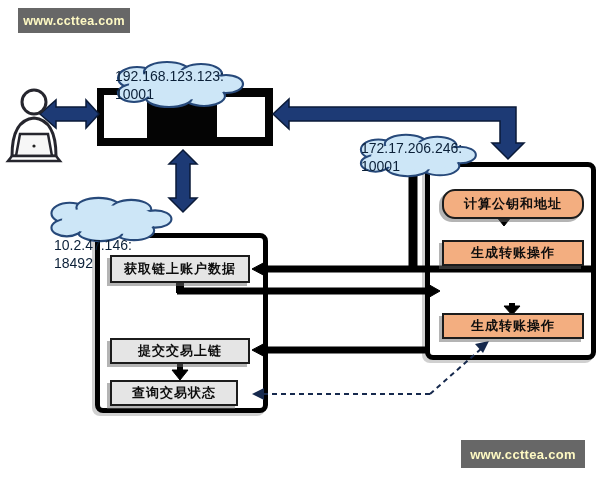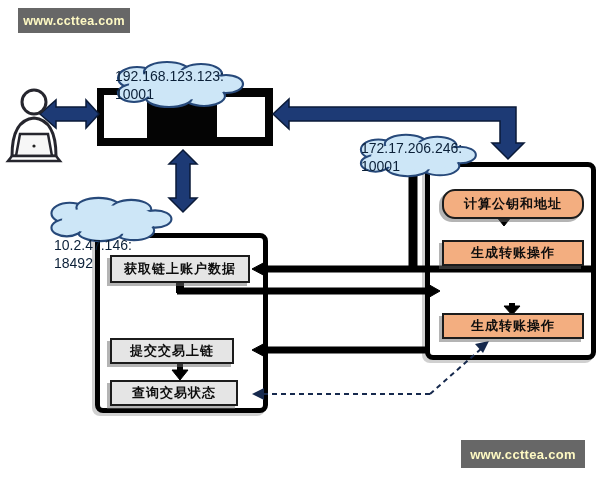--- a/index.html
+++ b/index.html
@@ -106,21 +106,21 @@
   <div class="cloud-text" style="left:54px;top:203px;width:112px;margin-top:34px;">
     <div>10.2.47.146:</div>
     <div>18492</div>
   </div>
   <div class="cloud-text" style="left:361px;top:140px;width:110px;">
     <div>172.17.206.246:</div>
     <div>10001</div>
   </div>
 
   <div class="step green" style="left:110px;top:255px;width:140px;height:28px;">获取链上账户数据</div>
-  <div class="step green" style="left:110px;top:338px;width:124px;height:26px;">提交交易上链</div>
+  <div class="step green" style="left:110px;top:338px;width:140px;height:26px;">提交交易上链</div>
   <div class="step green" style="left:110px;top:380px;width:128px;height:26px;">查询交易状态</div>
 
   <div class="step orange" style="left:442px;top:189px;width:142px;height:30px;border-radius:13px;">计算公钥和地址</div>
   <div class="step orange" style="left:442px;top:240px;width:142px;height:26px;">生成转账操作</div>
   <div class="step orange" style="left:442px;top:313px;width:142px;height:26px;">生成转账操作</div>
 
   <div class="watermark" style="left:18px;top:8px;width:112px;height:25px;">www.ccttea.com</div>
   <div class="watermark" style="left:461px;top:440px;width:124px;height:28px;font-size:13px;">www.ccttea.com</div>
 
 </div>

